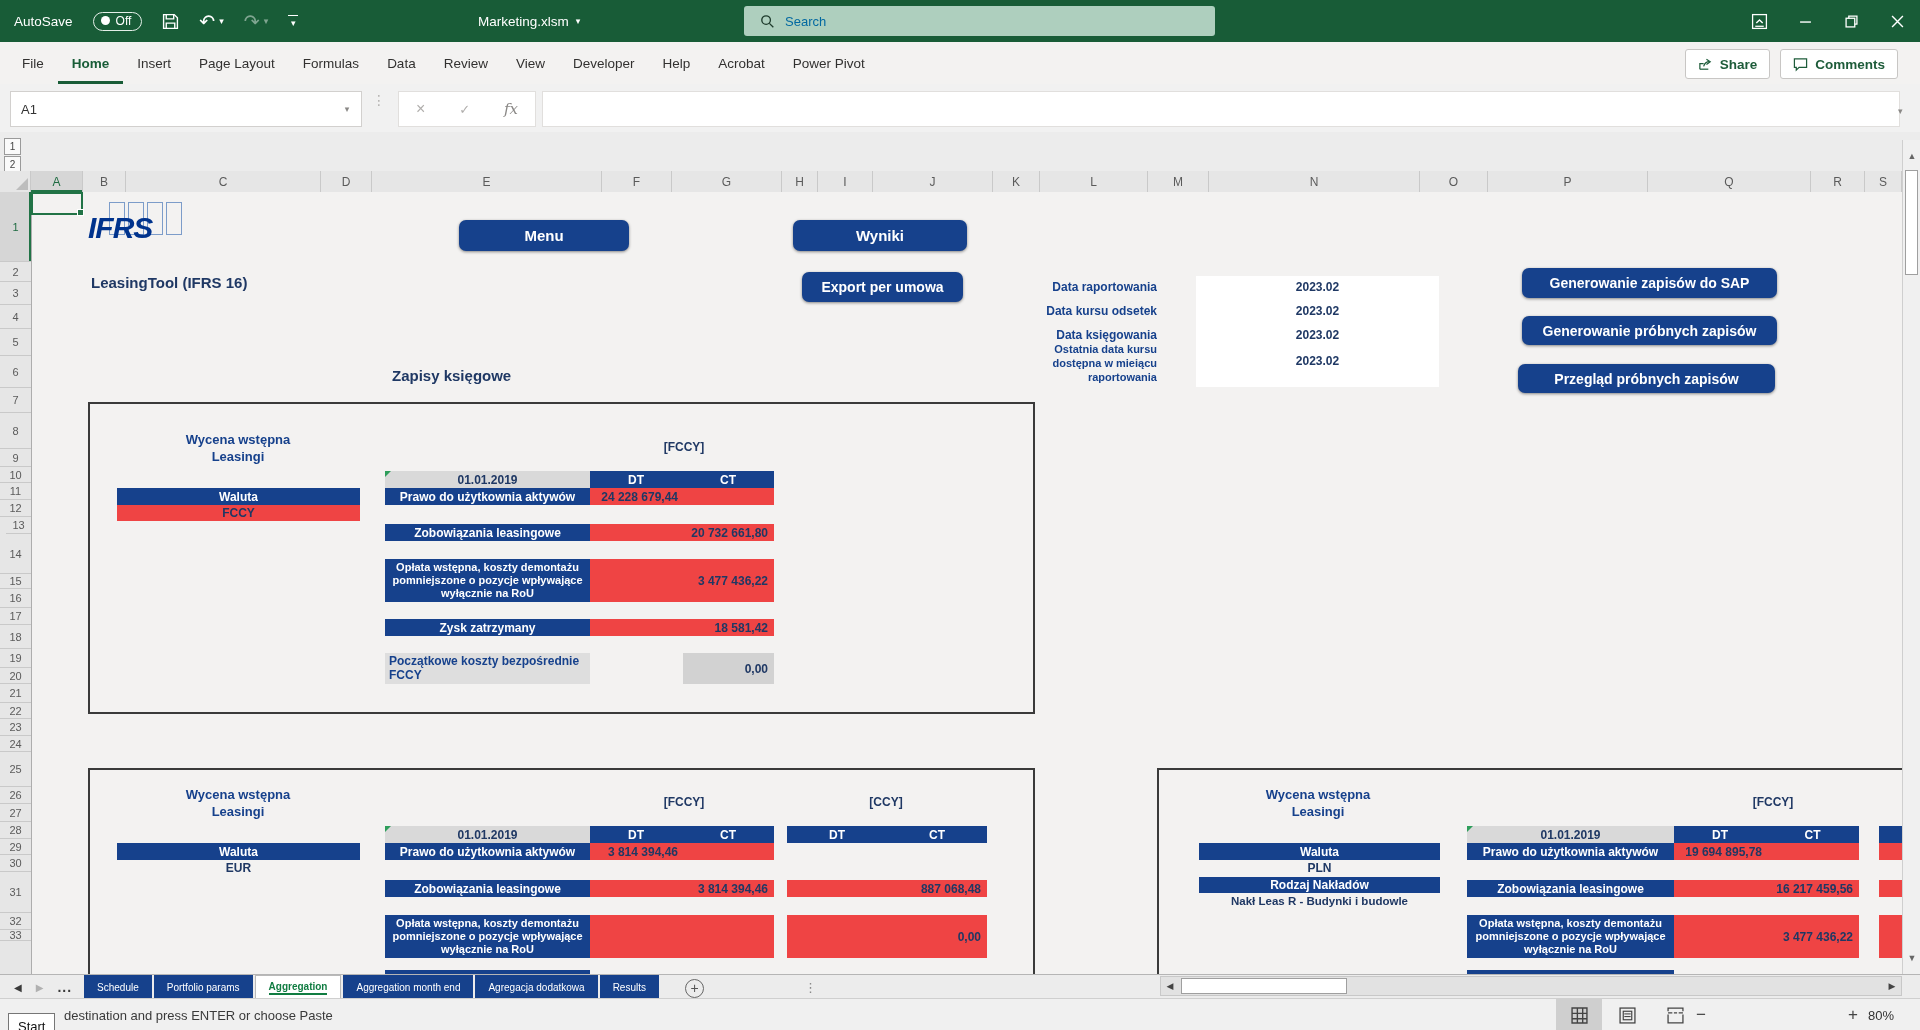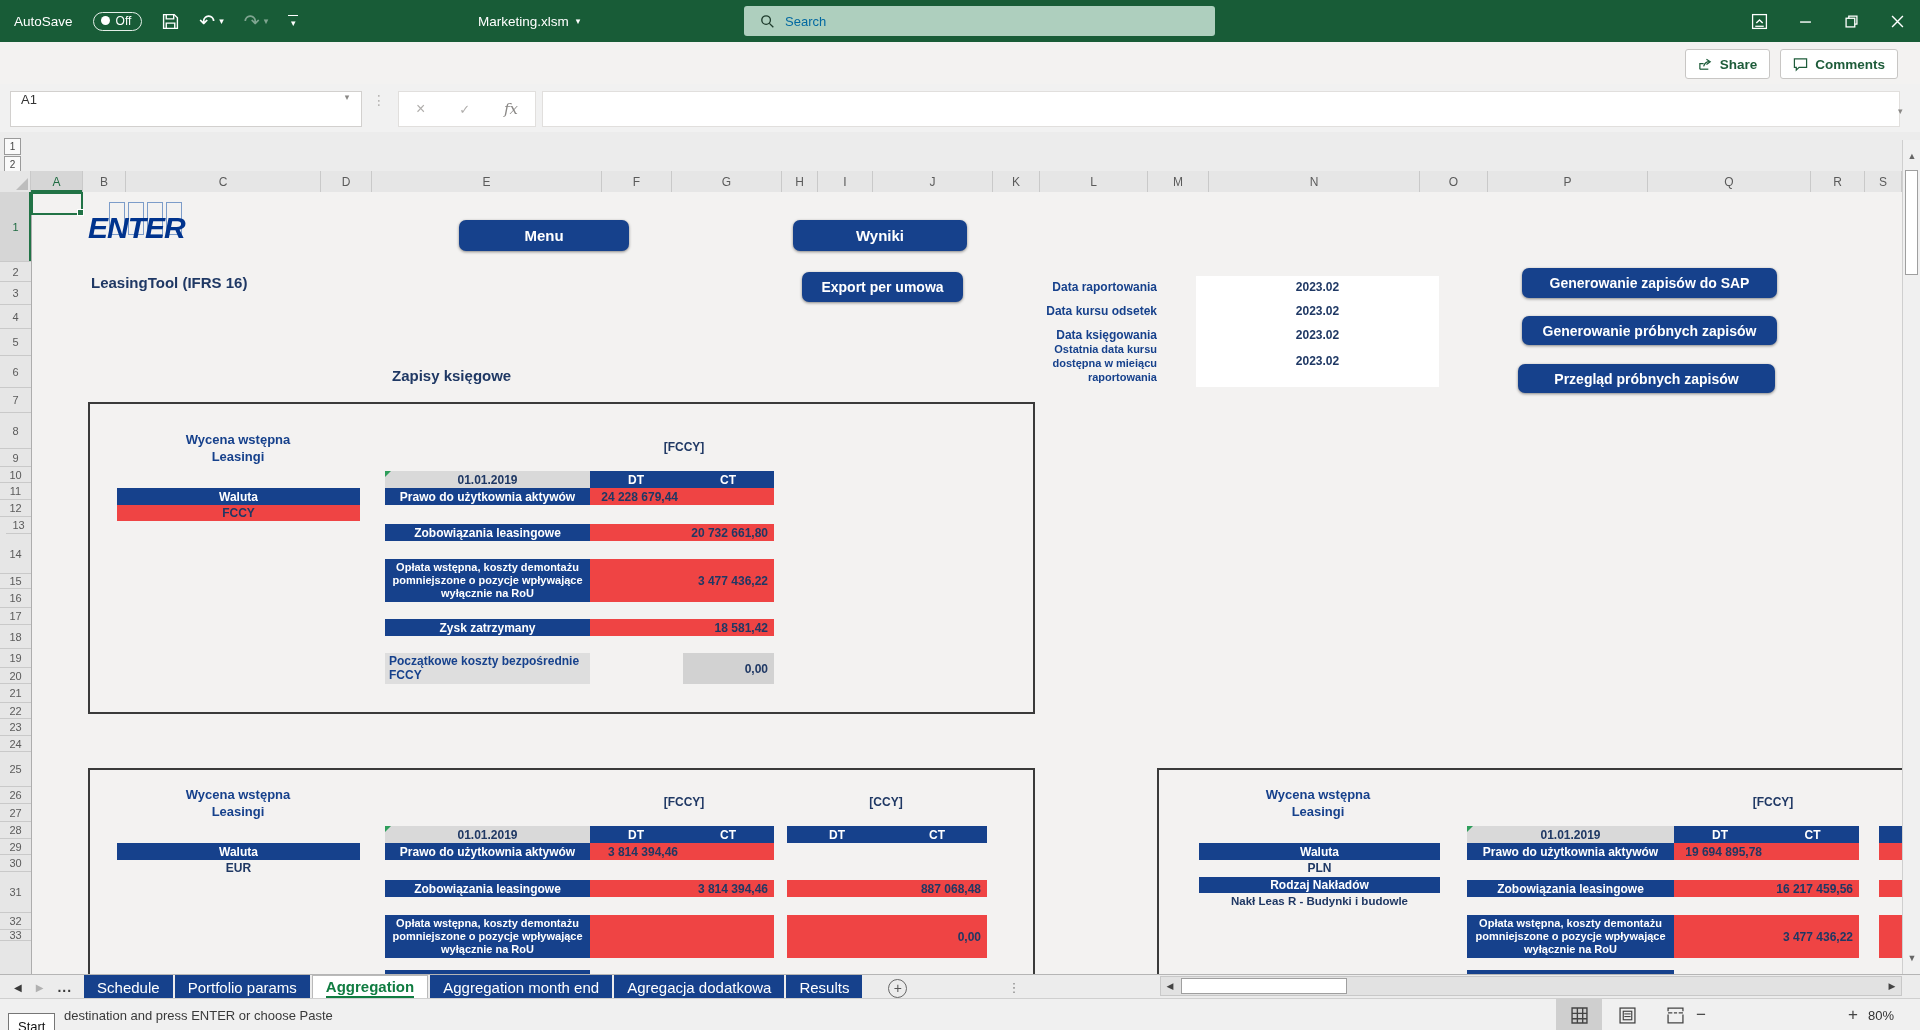--- a/index.html
+++ b/index.html
@@ -25,21 +25,21 @@
   .ribbon{position:absolute;left:0;top:42px;width:1920px;height:42px;background:#f3f2f1;border-bottom:1px solid #e1dfdd;}
   .ribbon-tabs{position:absolute;left:8px;top:0;height:42px;display:flex;}
   .ribbon-tab{padding:0 14px;height:42px;display:flex;align-items:center;font-size:13.5px;color:#323130;cursor:default;}
   .ribbon-tab.active{font-weight:bold;color:#185c37;box-shadow:inset 0 -3px 0 #185c37;}
   .ribbon-right{position:absolute;right:22px;top:7px;display:flex;gap:10px;}
   .pill-btn{display:flex;align-items:center;gap:7px;background:#fff;border:1px solid #c8c6c4;border-radius:3px;
        padding:0 12px;height:28px;font-size:13.5px;font-weight:bold;color:#1e5c3a;}
   
   .fbar{position:absolute;left:0;top:84px;width:1920px;height:48px;background:#f1f1f1;}
   .namebox{position:absolute;left:10px;top:7px;width:350px;height:34px;background:#fff;border:1px solid #d2d0ce;
-       display:flex;font-size:13px;color:#333;}
+       display:flex;align-items:center;font-size:13px;color:#333;}
   .namebox .nb-text{padding-left:10px;flex:1;}
   .nb-caret{width:28px;text-align:center;color:#8a8886;font-size:9px;}
   .fdots{position:absolute;left:372px;top:13px;color:#b5b3b1;font-size:14px;letter-spacing:0;line-height:7px;}
   .fbtns{position:absolute;left:398px;top:7px;width:136px;height:34px;background:#fff;border:1px solid #e1dfdd;
        display:flex;align-items:center;justify-content:space-around;color:#b0aeac;font-size:15px;}
   .fx{font-style:italic;font-family:"DejaVu Serif","Liberation Serif",serif;color:#8a8886;font-size:15px;}
   .finput{position:absolute;left:542px;top:7px;width:1348px;height:34px;background:#fff;border:1px solid #e1dfdd;
        font-size:13px;display:flex;align-items:center;padding-left:8px;color:#333;}
   .fexpand{position:absolute;left:1898px;top:22px;color:#8a8886;font-size:9px;}
   
@@ -78,21 +78,21 @@
        justify-content:center;position:relative;}
   .kpmg{font-style:italic;font-weight:bold;color:#00338d;font-size:30px;letter-spacing:-1px;font-family:"Liberation Sans","DejaVu Sans",sans-serif;}
   .kpmg-sq{position:absolute;width:16px;height:33px;border:1px solid #7c9cc9;box-sizing:border-box;}
   .date-label{font-size:12px;font-weight:bold;color:#16418c;text-align:right;white-space:nowrap;}
   .date-label.wrap{white-space:normal;font-size:11px;line-height:1.25;}
   .date-value{font-size:12px;font-weight:bold;color:#1f3864;text-align:center;}
   
   .tabsbar{position:absolute;left:0;top:974px;width:1920px;height:24px;background:#ececec;border-top:1px solid #b5b5b5;display:flex;align-items:stretch;}
   .tabnav{display:flex;align-items:center;gap:14px;padding:0 12px 0 14px;font-size:10px;color:#3a3a3a;}
   .sheet-tab{margin-right:2px;padding:0 13px;display:flex;align-items:center;background:#16418c;color:#fff;
-       font-size:15px;white-space:nowrap;cursor:default;}
+       font-size:10px;white-space:nowrap;cursor:default;}
   .sheet-tab.active{background:#fff;border:1px solid #b9b9b9;border-bottom:none;color:#107c41;font-weight:bold;}
   .sheet-tab.active span{border-bottom:2px solid #107c41;padding-bottom:1px;}
   .newsheet{width:19px;height:19px;border:1.5px solid #666;border-radius:50%;display:flex;align-items:center;
        justify-content:center;font-size:14px;color:#555;margin:2px 0 0 24px;align-self:center;box-sizing:border-box;}
   .hscroll{position:absolute;left:1160px;top:976px;width:742px;height:20px;background:#e2e2e2;border:1px solid #c8c8c8;
        box-sizing:border-box;display:flex;align-items:center;}
   .hs-arrow{width:18px;text-align:center;font-size:9px;color:#444;}
   .hs-thumb{width:166px;height:16px;background:#fff;border:1px solid #9f9f9f;box-sizing:border-box;margin-left:2px;}
   
   .statusbar{position:absolute;left:0;top:998px;width:1920px;height:32px;background:#f0f0f0;border-top:1px solid #cfcfcf;font-size:13px;color:#3a3a3a;}
@@ -177,20 +177,34 @@
       </span>
       <span class="winbtn">
         <svg width="13" height="13" viewBox="0 0 12 12">
             <path d="M1 1l10 10M11 1L1 11" stroke="#fff" stroke-width="1.3"></path>
           </svg>
       </span>
     </div>
   </div>
 
   <div class="ribbon">
+    <div class="ribbon-tabs" id="ribbon-tabs">
+        <div class="ribbon-tab">File</div>
+        <div class="ribbon-tab active">Home</div>
+        <div class="ribbon-tab">Insert</div>
+        <div class="ribbon-tab">Page Layout</div>
+        <div class="ribbon-tab">Formulas</div>
+        <div class="ribbon-tab">Data</div>
+        <div class="ribbon-tab">Review</div>
+        <div class="ribbon-tab">View</div>
+        <div class="ribbon-tab">Developer</div>
+        <div class="ribbon-tab">Help</div>
+        <div class="ribbon-tab">Acrobat</div>
+        <div class="ribbon-tab">Power Pivot</div>
+      </div>
     <div class="ribbon-right">
       <span class="pill-btn">
         <span>
           <svg width="15" height="15" viewBox="0 0 16 16">
               <path d="M2 13v-6h4" fill="none" stroke="#1e5c3a" stroke-width="1.3"></path>
               <path d="M6 10c1-3 3-5 6-5" fill="none" stroke="#1e5c3a" stroke-width="1.3"></path>
               <path d="M9 2.5L13 5 9 8" fill="none" stroke="#1e5c3a" stroke-width="1.3"></path>
               <path d="M2 13h9" stroke="#1e5c3a" stroke-width="1.3"></path>
             </svg>
         </span>
@@ -297,21 +311,21 @@
 
     <div class="selbox">
         <span class="selhandle"></span>
       </div>
 
     <div class="abs" style="left:88px;top:10px;width:120px;height:50px;">
       <span class="kpmg-sq" style="left:21px;top:0;"></span>
       <span class="kpmg-sq" style="left:40px;top:0;"></span>
       <span class="kpmg-sq" style="left:59px;top:0;"></span>
       <span class="kpmg-sq" style="left:78px;top:0;"></span>
-      <span class="kpmg abs" style="left:0;top:9px;">ENTER</span>
+      <span class="kpmg abs" style="left:0;top:9px;">IFRS</span>
     </div>
 
     <div class="btn-blue abs" style="left:459px;top:28px;width:170px;height:31px;font-size:15px;">Menu</div>
     <div class="btn-blue abs" style="left:793px;top:28px;width:174px;height:31px;font-size:15px;">Wyniki</div>
     <div class="abs navy" style="left:91px;top:82px;font-size:15px;">LeasingTool (IFRS 16)</div>
     <div class="btn-blue abs" style="left:802px;top:80px;width:161px;height:30px;font-size:14px;">Export per umowa</div>
 
     <div class="abs" style="left:1196px;top:84px;width:243px;height:111px;background:#fff;"></div>
     <div class="date-label abs" style="left:1017px;top:88px;width:140px;">Data raportowania</div>
     <div class="date-label abs" style="left:1017px;top:112px;width:140px;">Data kursu odsetek</div>

